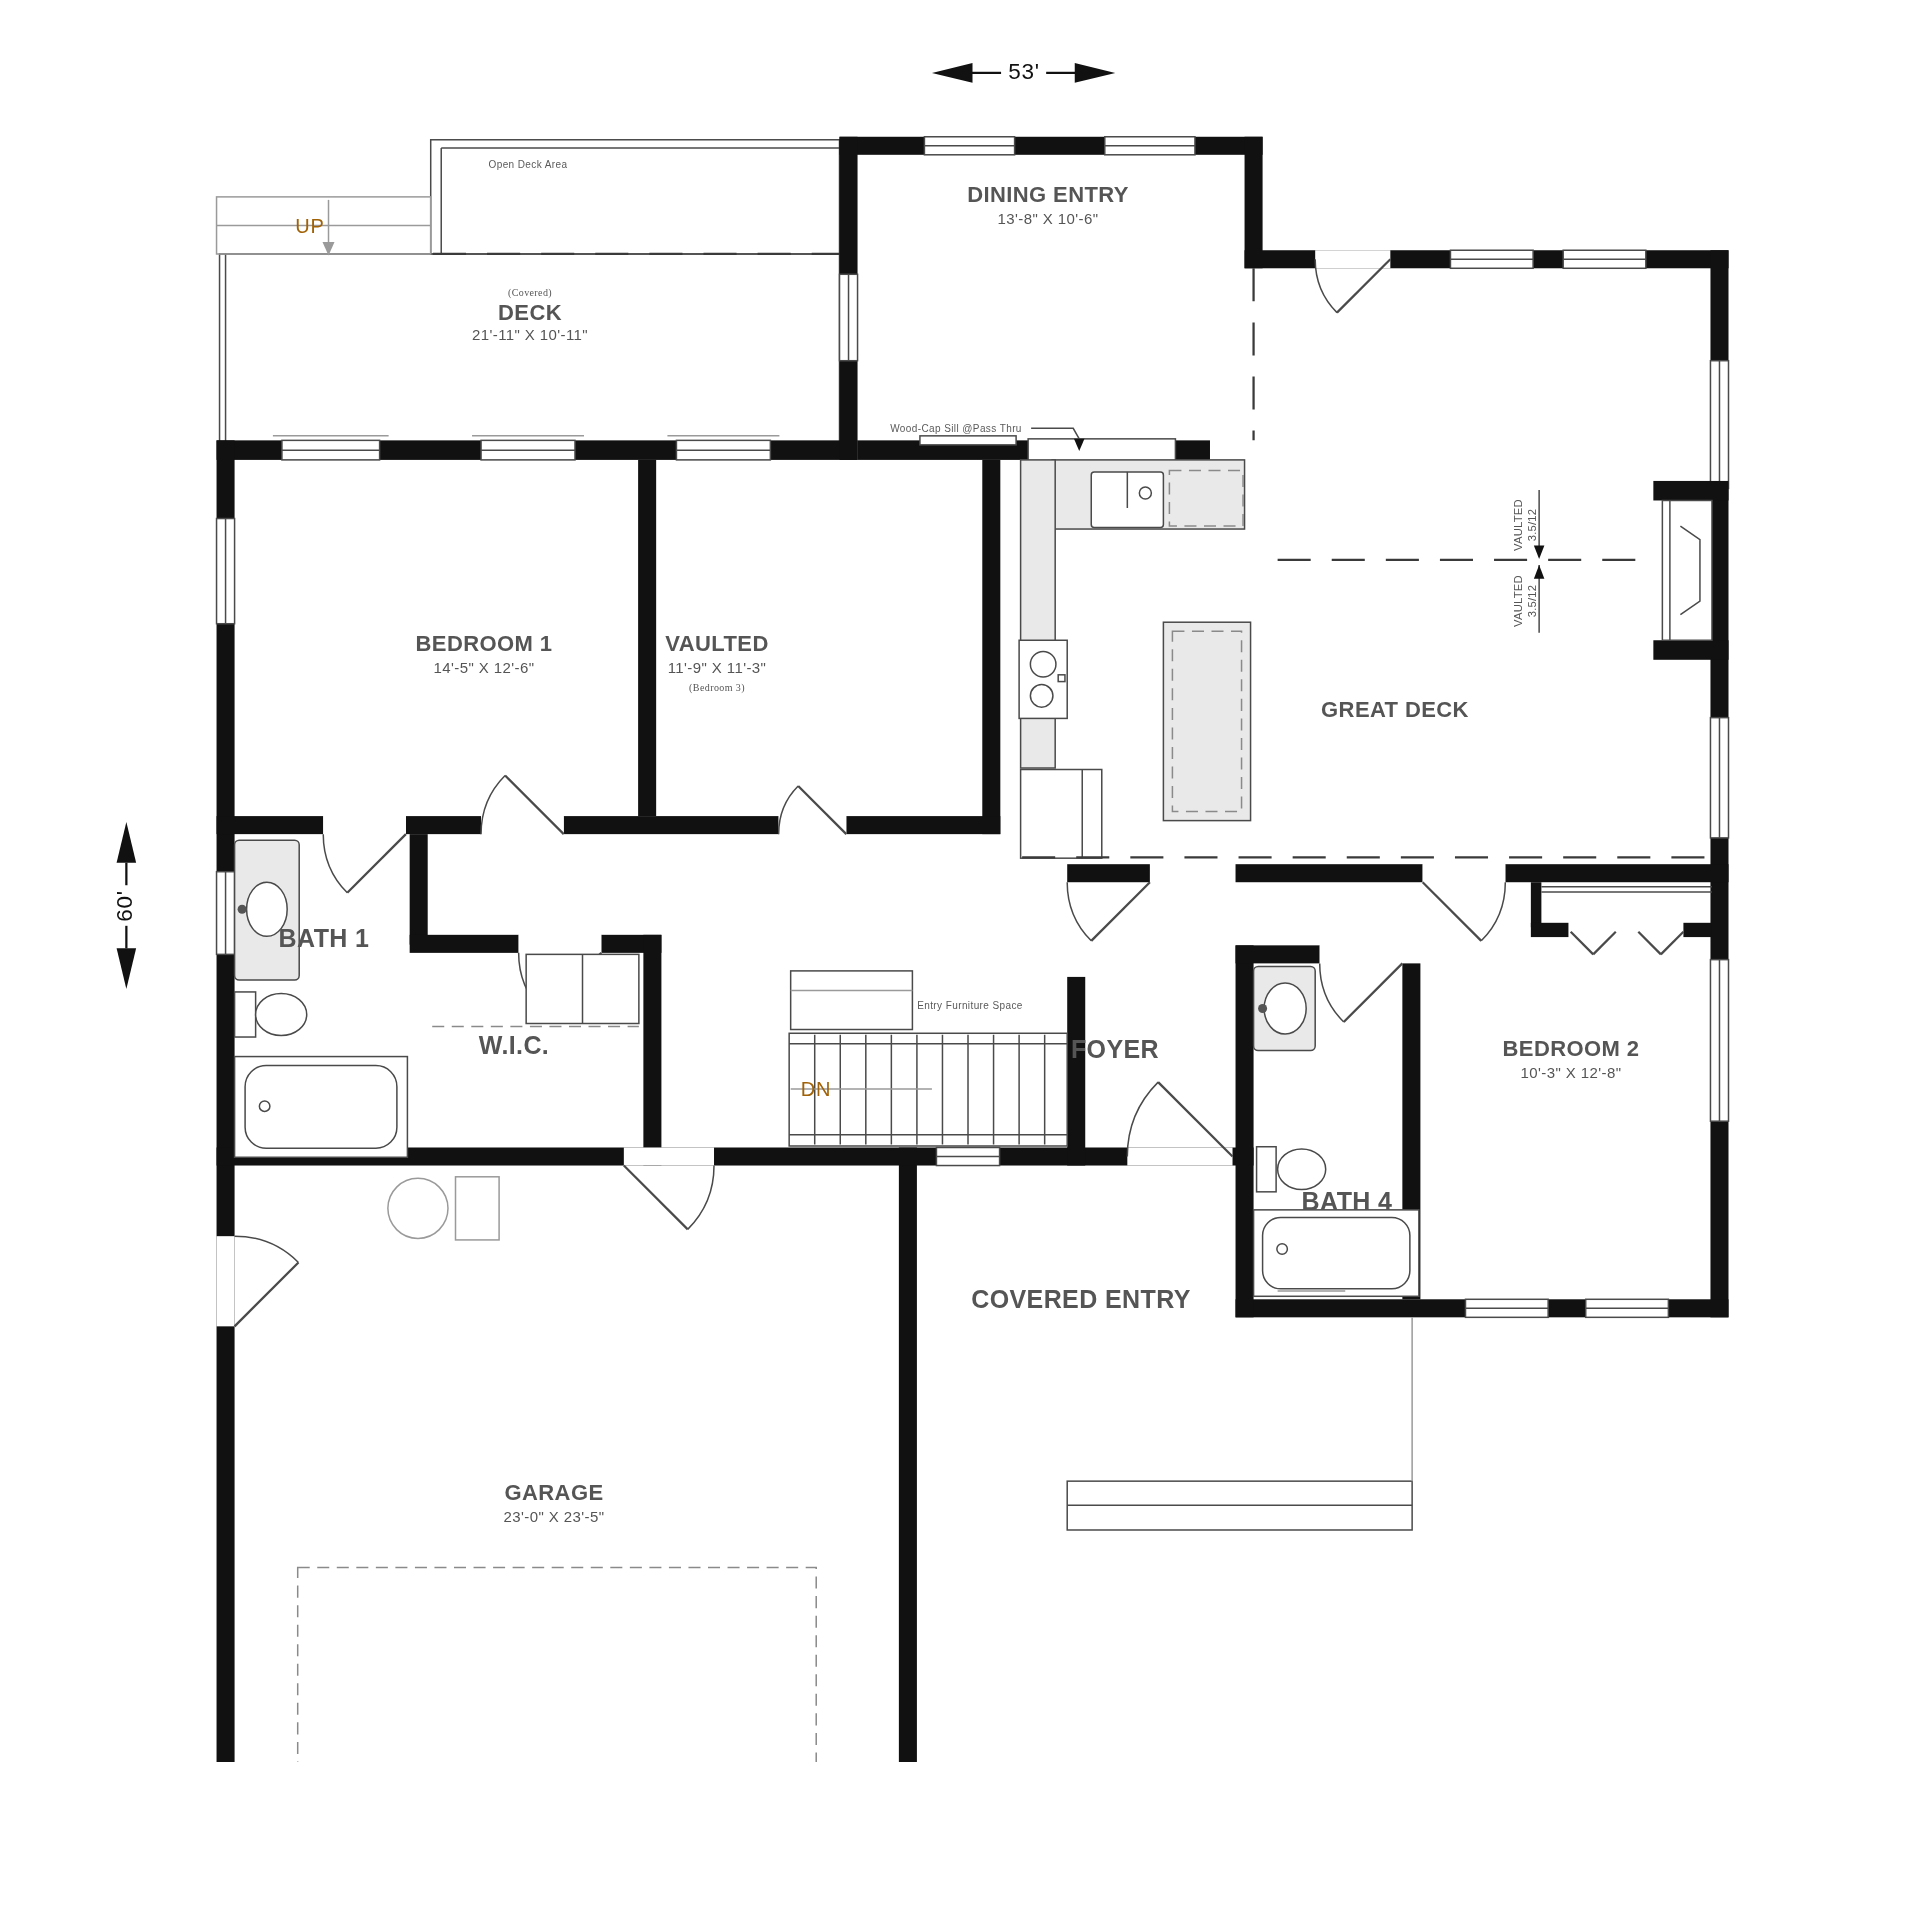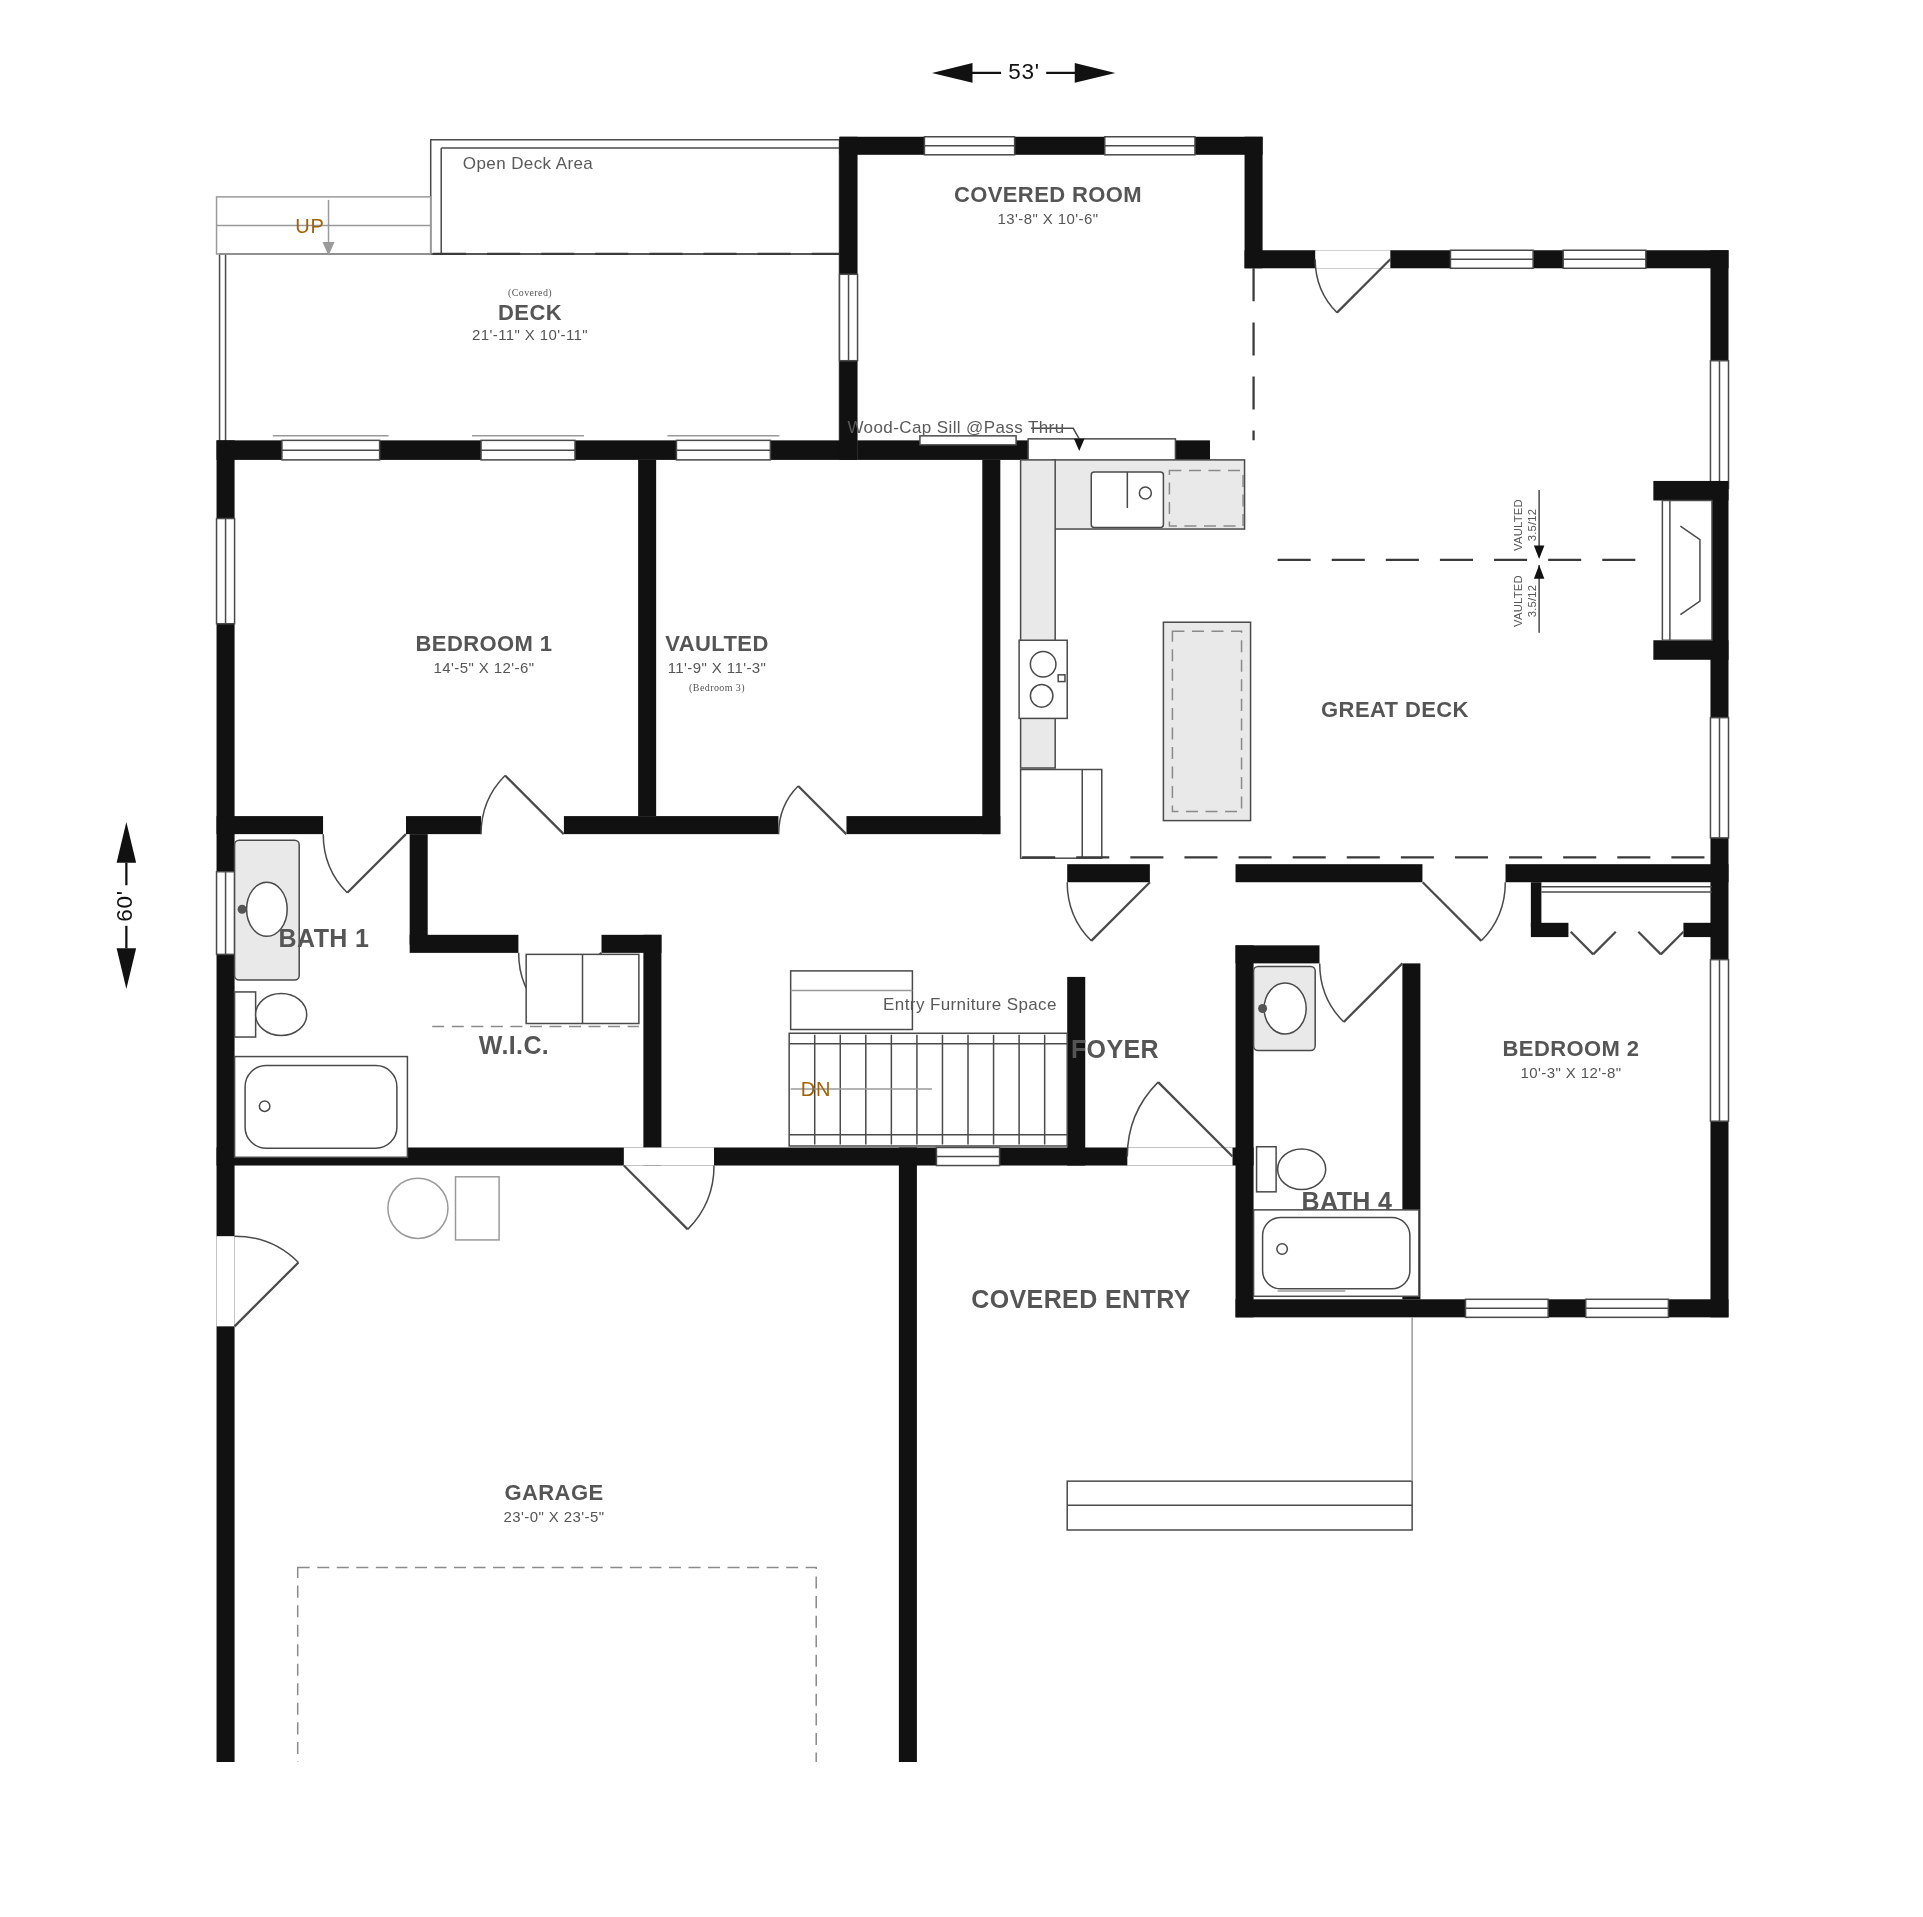--- a/index.html
+++ b/index.html
@@ -16,21 +16,21 @@
   .wh{fill:#fff;stroke:#4a4a4a;stroke-width:2;}
   .dash{fill:none;stroke:#3a3a3a;stroke-width:3;stroke-dasharray:44 28;}
   .dash2{fill:none;stroke:#8a8a8a;stroke-width:2;stroke-dasharray:16 10;}
   .dim{fill:#111;}
   .dimln{stroke:#111;stroke-width:3;fill:none;}
   .lbl{position:absolute;transform:translate(-50%,-50%);color:#555;white-space:nowrap;
        letter-spacing:0.4px;text-align:center;}
   .room{font-weight:bold;font-size:22px;}
   .room-sm{font-weight:bold;font-size:25px;}
   .size{font-size:15px;}
-  .small{font-size:17px;color:#5a5a5a;}
+  .small{font-size:10px;color:#5a5a5a;}
   .tiny{font-size:10px;font-family:Liberation Serif, serif;}
   .ghost{color:#a16207;font-size:20px;letter-spacing:0.8px;}
   .dimtxt{color:#111;font-size:22.5px;letter-spacing:0.8px;}
   .rot{transform:translate(-50%,-50%) rotate(-90deg);}
   .vault{font-size:11.3px;color:#555;line-height:1.25;letter-spacing:0.2px;}
 </style>
 </head>
 <body>
 
 <div class="plan">
@@ -286,21 +286,21 @@
 </svg>
 
 <div class="lbl dimtxt" style="left:1024px;top:72px">53'</div>
 <div class="lbl dimtxt rot" style="left:125px;top:906px">60'</div>
 
 <div class="lbl small" style="left:528px;top:164px">Open Deck Area</div>
 <div class="lbl tiny" style="left:530px;top:292px">(Covered)</div>
 <div class="lbl room" style="left:530px;top:313px">DECK</div>
 <div class="lbl size" style="left:530px;top:334px">21'-11" X 10'-11"</div>
 
-<div class="lbl room" style="left:1048px;top:195px">COVERED ROOM</div>
+<div class="lbl room" style="left:1048px;top:195px">DINING ENTRY</div>
 <div class="lbl size" style="left:1048px;top:218px">13'-8" X 10'-6"</div>
 
 <div class="lbl ghost" style="left:310px;top:226px">UP</div>
 <div class="lbl small" style="left:956px;top:428px">Wood-Cap Sill @Pass Thru</div>
 
 <div class="lbl room" style="left:484px;top:644px">BEDROOM 1</div>
 <div class="lbl size" style="left:484px;top:667px">14'-5" X 12'-6"</div>
 
 <div class="lbl room" style="left:717px;top:644px">VAULTED</div>
 <div class="lbl size" style="left:717px;top:667px">11'-9" X 11'-3"</div>

